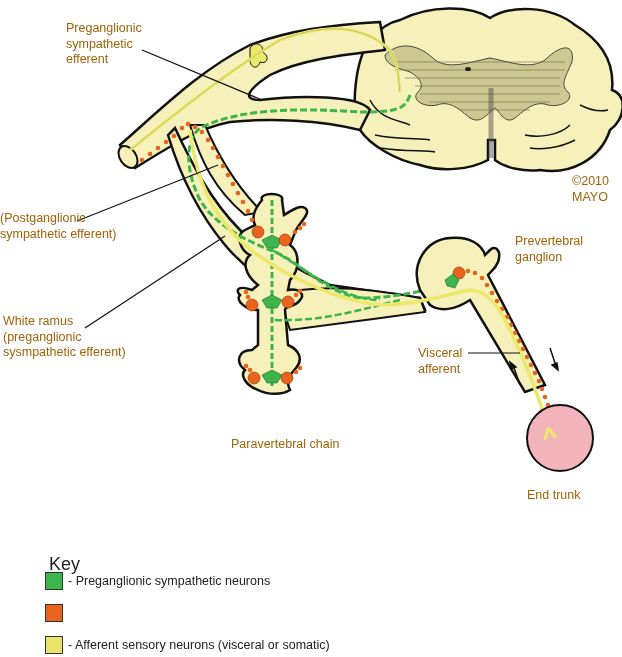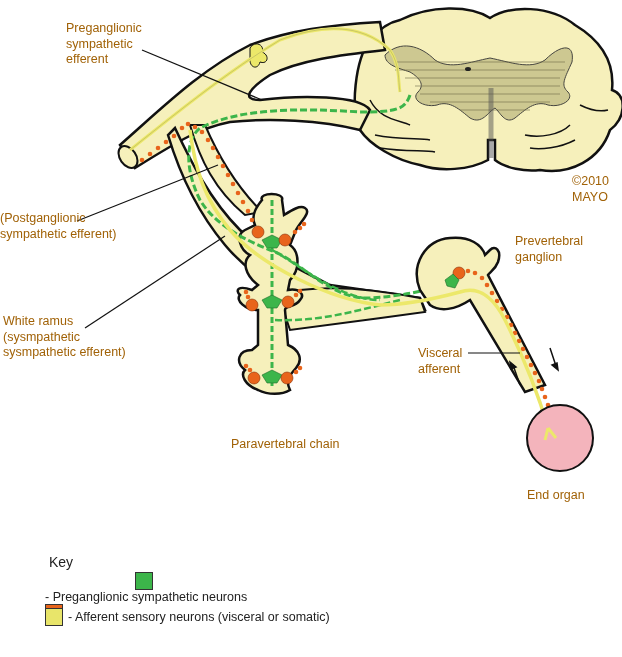--- a/index.html
+++ b/index.html
@@ -1,21 +1,21 @@
 <!DOCTYPE html>
 <html><head>
 <meta charset="utf-8">
 <style>
   html, body { margin: 0; padding: 0; background: #ffffff; }
   body { width: 622px; height: 657px; position: relative; overflow: hidden;
          font-family: "Liberation Sans", sans-serif; color: #222; }
   svg.art { position: absolute; left: 0; top: 0; }
   .lbl { position: absolute; font-size: 12.5px; line-height: 15.5px; color: #a16207; white-space: nowrap; }
   .center { text-align: center; }
-  .key-title { position: absolute; left: 49px; top: 554px; font-size: 14px; }
+  .key-title { position: absolute; left: 49px; top: 554px; font-size: 18px; }
   .key-row { position: absolute; left: 45px; display: flex; align-items: center; font-size: 12.5px; }
   .swatch { width: 18px; height: 18px; border: 1.5px solid #333; box-sizing: border-box; margin-right: 5px; }
 </style>
 </head>
 <body>
 
 <svg class="art" width="622" height="540" viewBox="0 0 622 540">
 
   <g>
     <path d="M400,20 C430,5 470,5 490,18 C510,5 550,5 575,25 C600,40 615,60 612,90 C628,95 625,120 610,130 C600,160 570,175 540,170 C525,172 505,168 495,160 L495,140 L488,140 L488,160 C470,170 440,172 420,165 C395,160 370,145 360,130 C350,110 355,60 370,40 C380,28 390,22 400,20 Z" fill="#f6f0bb" stroke="#111" stroke-width="2.5"></path>
@@ -167,49 +167,49 @@
   <div>efferent</div>
 </div>
 
 <div class="lbl" style="left:0px; top:211px;">
   <div>(Postganglionic</div>
   <div>sympathetic efferent)</div>
 </div>
 
 <div class="lbl" style="left:3px; top:314px;">
   <div>White ramus</div>
-  <div>(sysmpathetic</div>
+  <div>(preganglionic</div>
   <div>sysmpathetic efferent)</div>
 </div>
 
 <div class="lbl" style="left:515px; top:234px;">
   <div>Prevertebral</div>
   <div>ganglion</div>
 </div>
 
 <div class="lbl" style="left:418px; top:346px;">
   <div>Visceral</div>
   <div>afferent</div>
 </div>
 
 <div class="lbl center" style="left:231px; top:437px;text-align:center;">
   <div>Paravertebral chain</div>
 </div>
 
-<div class="lbl" style="left:527px; top:488px;">End organ</div>
+<div class="lbl" style="left:527px; top:488px;">End trunk</div>
 
 <div class="lbl" style="left:572px; top:156px;margin-top:18px;">
   <div>©2010</div>
   <div>MAYO</div>
 </div>
 
 <div class="key-title">Key</div>
-<div class="key-row" style="top:572px;flex-direction:column;">
+<div class="key-row" style="top:572px;">
   <span class="swatch" style="background:#3cb54a;"></span>
   <span>- Preganglionic sympathetic neurons</span>
 </div>
 <div class="key-row" style="top:604px;">
   <span class="swatch" style="background:#e8641b;"></span>
 </div>
-<div class="key-row" style="top:608px;text-align:center;">
+<div class="key-row" style="top:636px;text-align:center;">
   <span class="swatch" style="background:#e8e56a;"></span>
   <span>- Afferent sensory neurons (visceral or somatic)</span>
 </div>
 
 </body></html>

